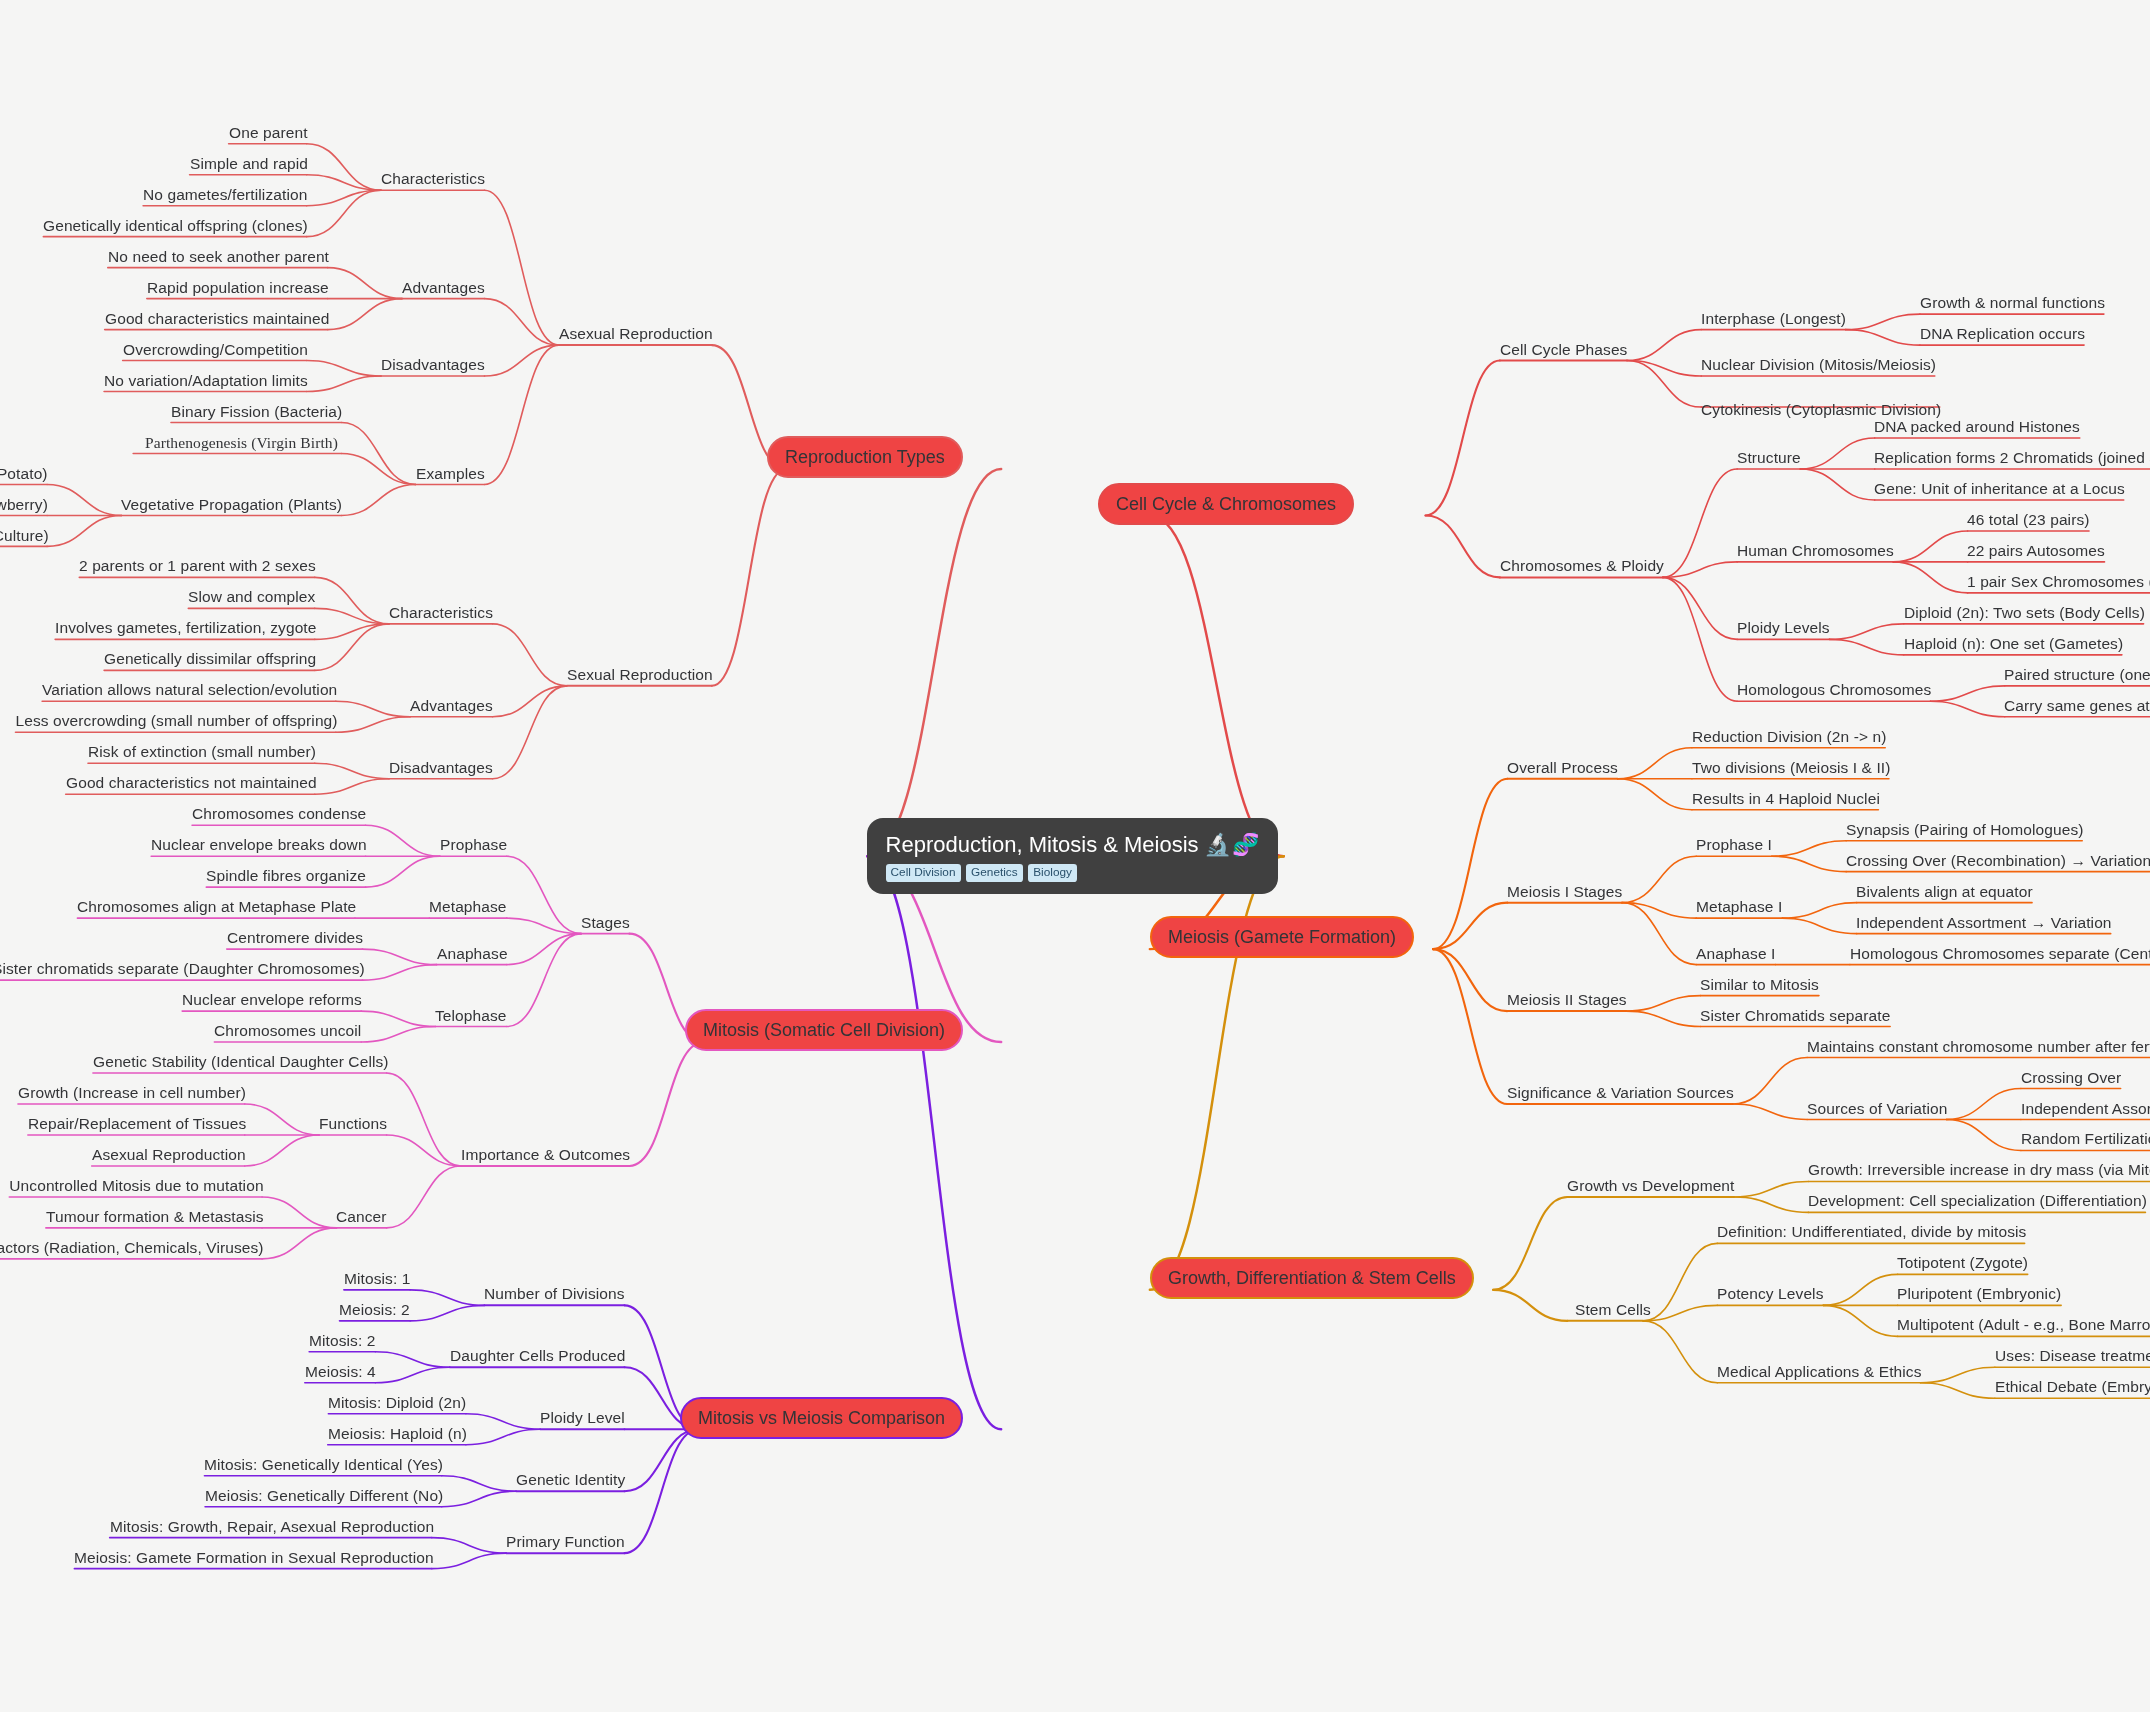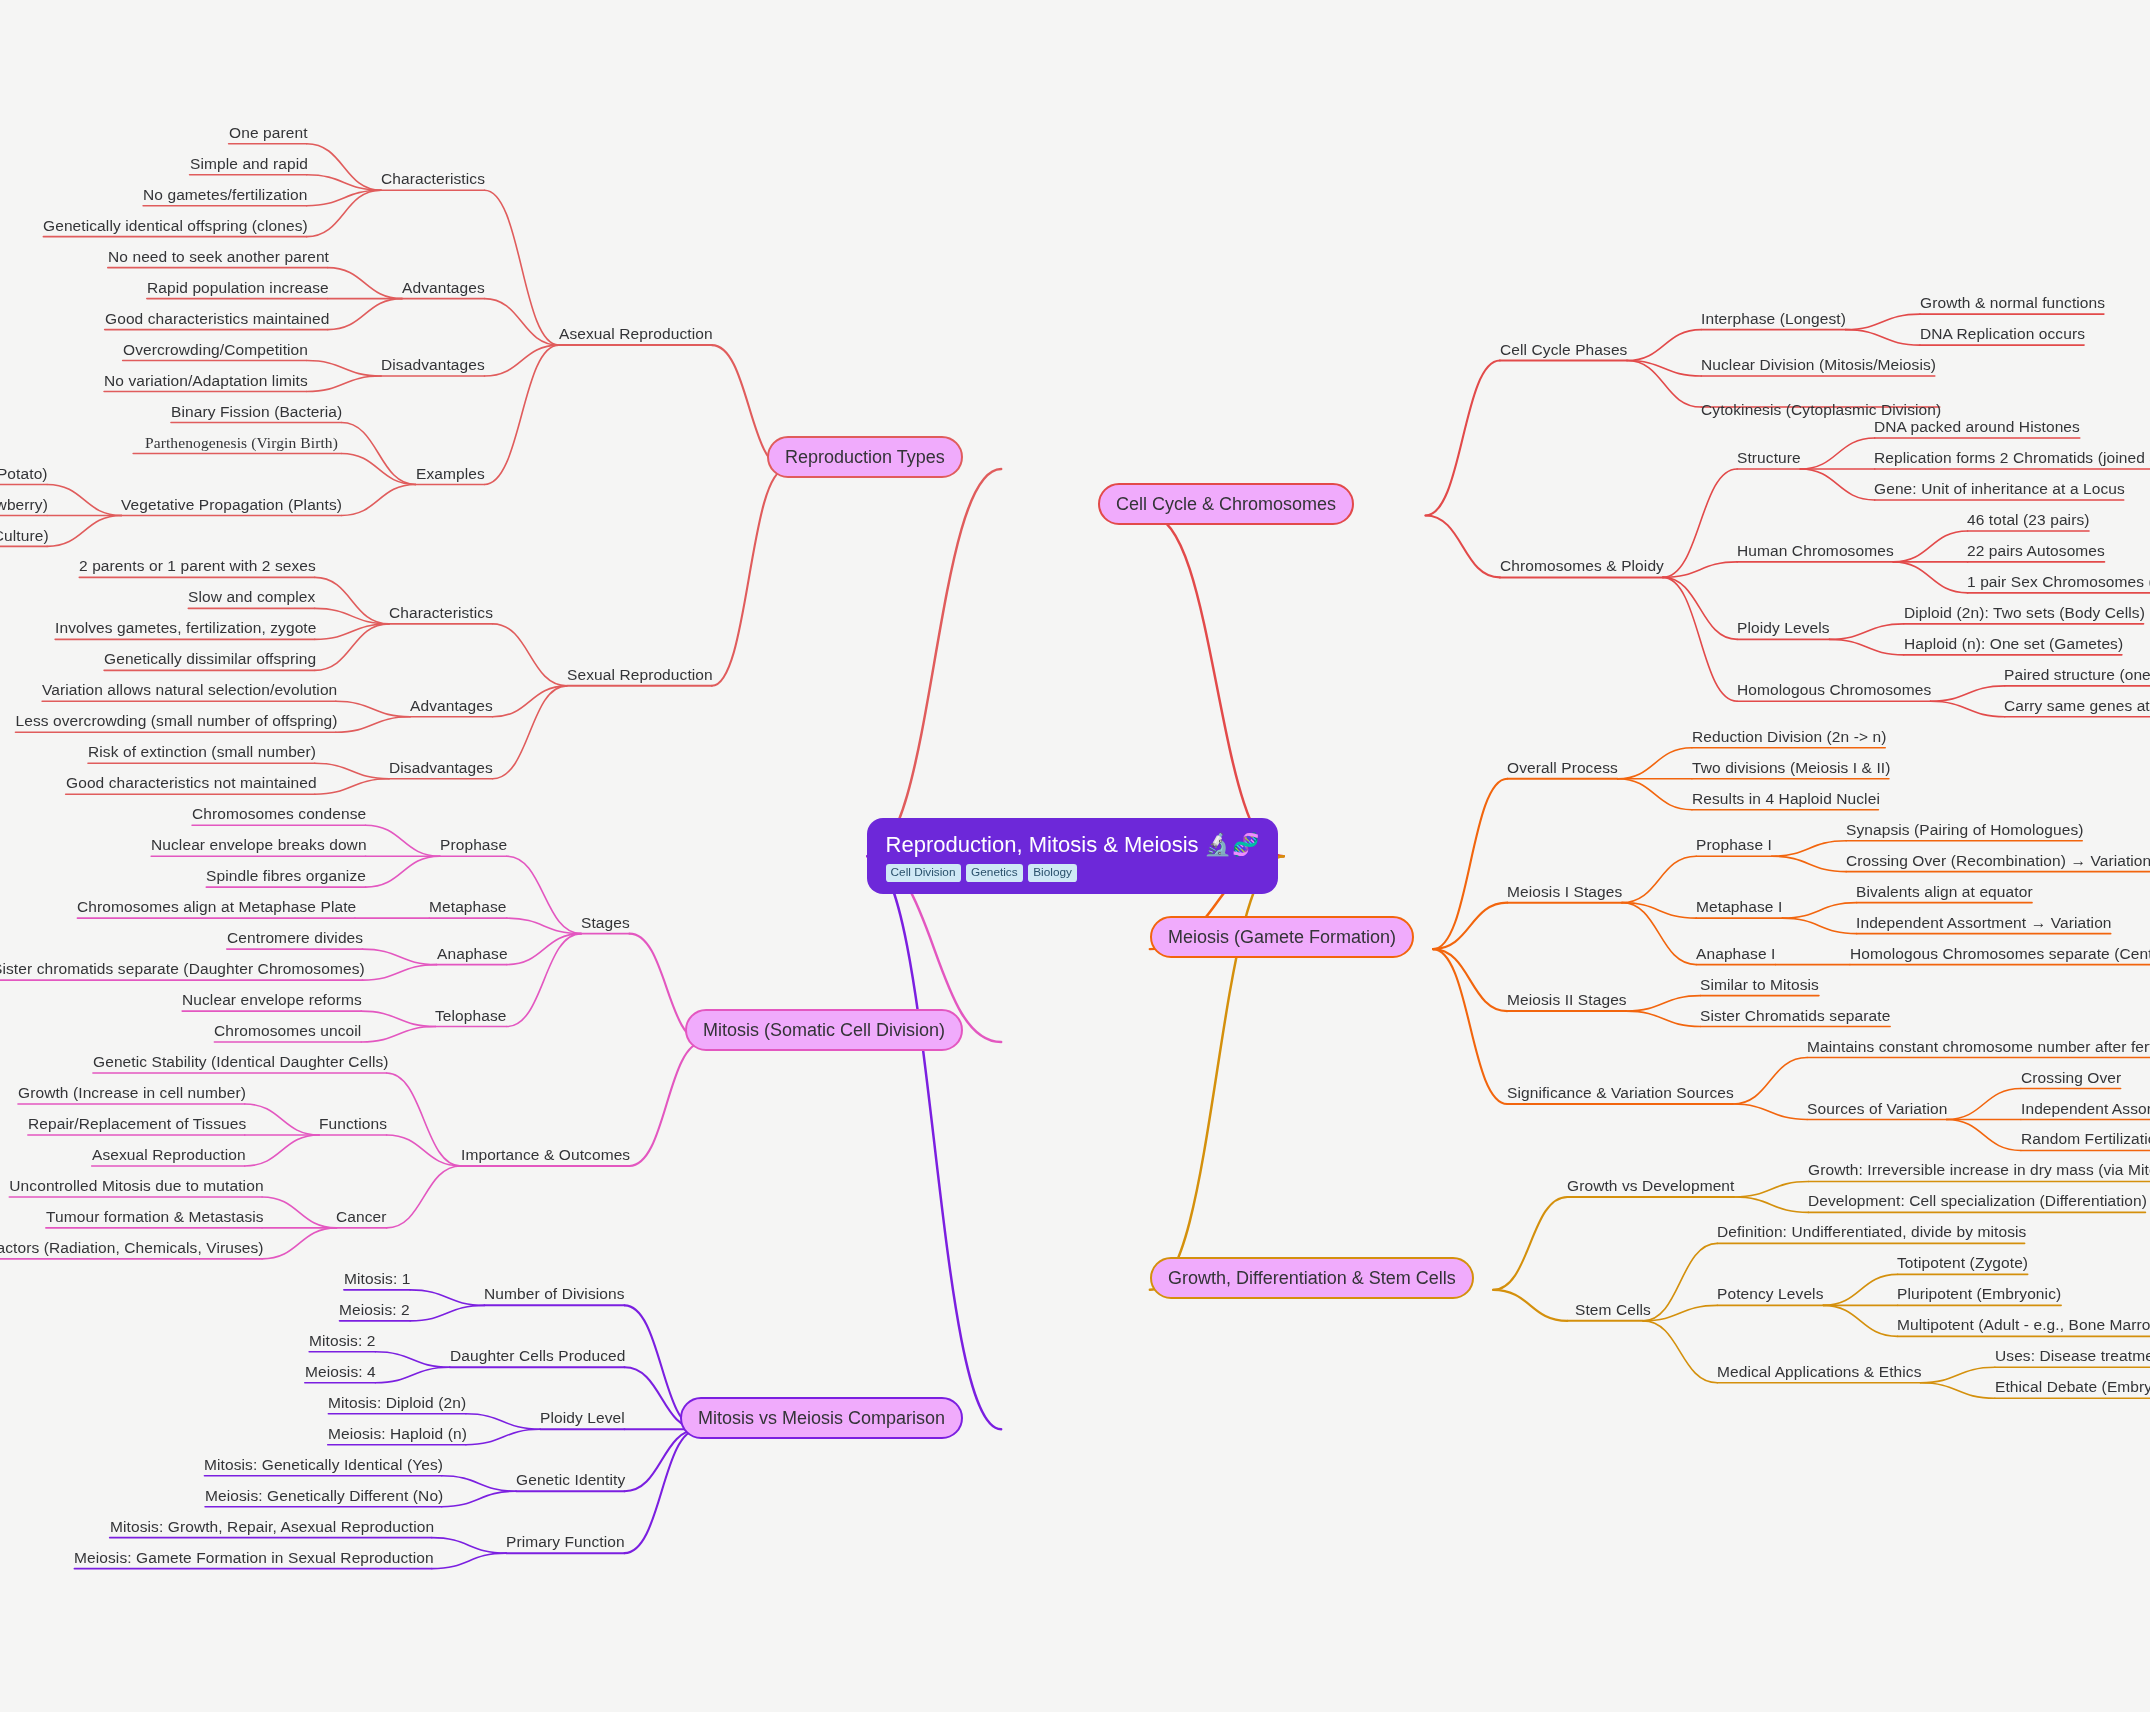--- a/index.html
+++ b/index.html
@@ -7,21 +7,21 @@
     width:2151px;height:1713px;
     background:#f5f5f4;
     font-family:"Liberation Sans", sans-serif;
     overflow:hidden;
   }
   #stage{position:relative;width:2151px;height:1713px;}
   svg#links{position:absolute;left:0;top:0;width:2151px;height:1713px;}
   .node{position:absolute;white-space:nowrap;color:#333437;}
   .node-leaf,.node-branch{font-size:15.5px;line-height:1.1;letter-spacing:0.1px;}
   .node-l1{
-    font-size:18px;background:#f0abfc;border-radius:21px;
+    font-size:18px;background:#ef4444;border-radius:21px;
     padding:8.7px 16px;border:2.5px solid #888;color:#333437;
   }
   #root{
     position:absolute;background:#4b4e69;border-radius:16px;
     padding:13.6px 18.6px 12.4px 18.6px;color:#ffffff;box-sizing:border-box;
   }
   #root .root-title{font-size:22px;line-height:1.15;white-space:nowrap;}
   #root .root-tags{margin-top:7.4px;display:flex;gap:5.6px;}
   #root .tag{
     background:#cfe8f5;color:#29506b;border-radius:3.1px;
@@ -283,21 +283,21 @@
       <path d="M 2943 2107 C 3003 2107 3003 2157 3063 2157" fill="none" stroke="#d4900c" stroke-width="2.6" stroke-linecap="round"></path>
       <path d="M 3063 2157 L 3496 2157" fill="none" stroke="#d4900c" stroke-width="2.6" stroke-linecap="round"></path>
       <path d="M 2652 2132 C 2712 2132 2712 2232 2772 2232" fill="none" stroke="#d4900c" stroke-width="2.6" stroke-linecap="round"></path>
       <path d="M 2772 2232 L 3100 2232" fill="none" stroke="#d4900c" stroke-width="2.6" stroke-linecap="round"></path>
       <path d="M 3100 2232 C 3160 2232 3160 2207 3220 2207" fill="none" stroke="#d4900c" stroke-width="2.6" stroke-linecap="round"></path>
       <path d="M 3220 2207 L 3797 2207" fill="none" stroke="#d4900c" stroke-width="2.6" stroke-linecap="round"></path>
       <path d="M 3100 2232 C 3160 2232 3160 2257 3220 2257" fill="none" stroke="#d4900c" stroke-width="2.6" stroke-linecap="round"></path>
       <path d="M 3220 2257 L 3722 2257" fill="none" stroke="#d4900c" stroke-width="2.6" stroke-linecap="round"></path>
       <path d="M 2072 1382 C 1964 1382 1964 2082 1856 2082" fill="none" stroke="#d4900c" stroke-width="4" stroke-linecap="round"></path>
     </svg>
-  <div id="root" style="background: #6d28d9; left: 867px; top: 818px;">
+  <div id="root" style="background: #404040; left: 867px; top: 818px;">
     <div class="root-title">Reproduction, Mitosis &amp; Meiosis 🔬🧬</div>
     <div class="root-tags">
         <span class="tag">Cell Division</span>
         <span class="tag">Genetics</span>
         <span class="tag">Biology</span>
       </div>
   </div>
 <div class="node node-l1" style="border-color: rgb(224, 92, 92); left: 767px; top: 436px;">Reproduction Types</div>
     <div class="node node-branch" style="left: 559px; top: 325px;">Asexual Reproduction</div>
     <div class="node node-branch" style="left: 381px; top: 170px;">Characteristics</div>

